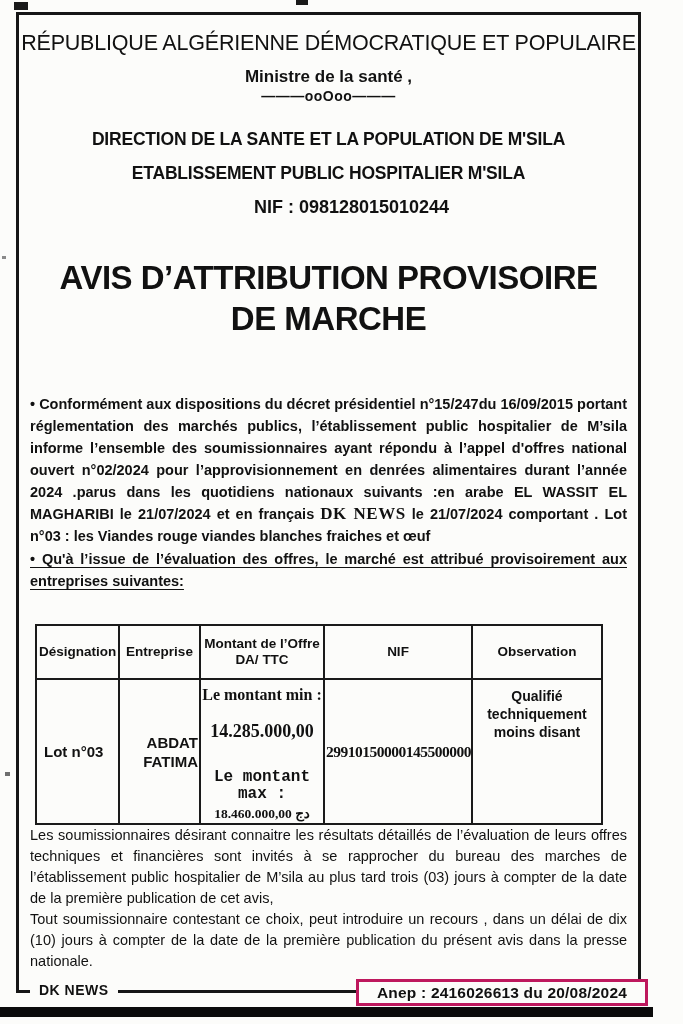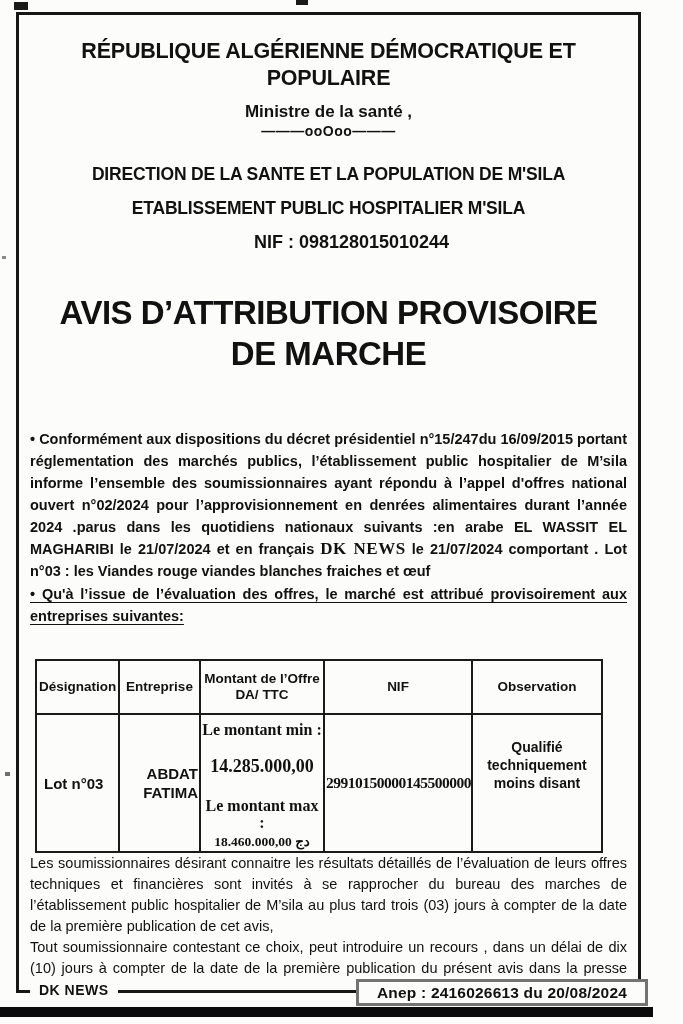--- a/index.html
+++ b/index.html
@@ -17,23 +17,23 @@
     position: absolute;
     left: 16px; top: 12px;
     width: 625px; height: 978px;
     border: 3px solid #161616;
     border-bottom: none;
     box-sizing: border-box;
     background: transparent;
   }
   .center { text-align: center; }
   .h-republic {
-    margin-top: 23px;
+    margin-top: 15px;
     font-size: 21.5px; line-height: 27px;
-    font-weight: 700; letter-spacing: -0.2px;
+    font-weight: 400; letter-spacing: -0.2px;
   }
   .h-ministry { margin-top: 10px; font-size: 17px; line-height: 20px; font-weight: 700; }
   .h-separator { margin-top: 1px; font-size: 14px; font-weight: 700; letter-spacing: 0.5px; }
   .h-direction, .h-establishment { margin-top: 13px; font-size: 17.5px; line-height: 21px; font-weight: 600; letter-spacing: -0.2px; }
   .h-direction { margin-top: 25px; }
   .h-nif { margin-top: 13px; font-size: 18px; line-height: 21px; font-weight: 700; margin-left: 46px; }
   .main-title {
     margin-top: 40px;
     font-size: 33px; line-height: 40px;
     font-weight: 700; letter-spacing: -0.5px;
@@ -63,39 +63,39 @@
     font-weight: 700; text-align: center;
     padding: 2px 2px;
   }
   table.award td { height: 126px; }
   .td-designation { font-size: 15px; font-weight: 700; text-align: left; vertical-align: middle; padding-left: 7px; }
   .td-entreprise { font-size: 15px; font-weight: 600; text-align: right; vertical-align: middle; line-height: 19px; }
   .td-montant { vertical-align: top; text-align: center; padding-top: 6px;
                 font-family: "Liberation Serif", serif; font-weight: 700; }
   .m-label { font-size: 16px; line-height: 17px; }
   .m-value { font-size: 18px; margin-top: 18px; }
-  .m-gap   { margin-top: 20px; }
+  .m-gap   { margin-top: 27px; font-family: Liberation Mono, monospace; }
   .m-value2 { font-size: 13.5px; margin-top: 2px; }
   .td-nif { font-family: "Liberation Serif", serif; font-weight: 700; font-size: 15.5px;
             text-align: right; vertical-align: middle; letter-spacing: -0.5px; }
   .td-obs { font-size: 14px; line-height: 18px; font-weight: 700;
-            text-align: center; vertical-align: top; padding-top: 23px; }
+            text-align: center; vertical-align: top; padding-top: 7px; }
   .p-note1 { font-weight: 400; line-height: 21px; }
   .p-note2 { margin-top: 0; font-weight: 400; line-height: 21px; }
   
   .footer-rule { position: absolute; left: 16px; top: 990px; width: 345px; border-top: 3px solid #161616; }
   .footer-journal {
     position: absolute; left: 30px; top: 982px;
     background: #fcfcfa; padding: 0 9px;
     font-size: 14px; font-weight: 700; letter-spacing: 0.5px;
   }
   .anep-box {
     position: absolute; left: 356px; top: 979px;
     width: 286px; height: 21px;
-    border: 3px solid #737373;
+    border: 3px solid #be185d;
     background: #fcfcfa;
     display: flex; align-items: center; justify-content: center;
     font-size: 15.5px; font-weight: 700; letter-spacing: 0.2px;
   }
   .bottom-bar { position: absolute; left: 0; top: 1007px; width: 653px; height: 10px; background: #0b0b0b; }
   
   .artifact { position: absolute; background: #1a1a1a; }
   .a1 { left: 14px; top: 2px; width: 14px; height: 8px; }
   .a2 { left: 296px; top: 0; width: 12px; height: 5px; }
   .a3 { left: 2px; top: 256px; width: 4px; height: 3px; background: #8a8a8a; }

